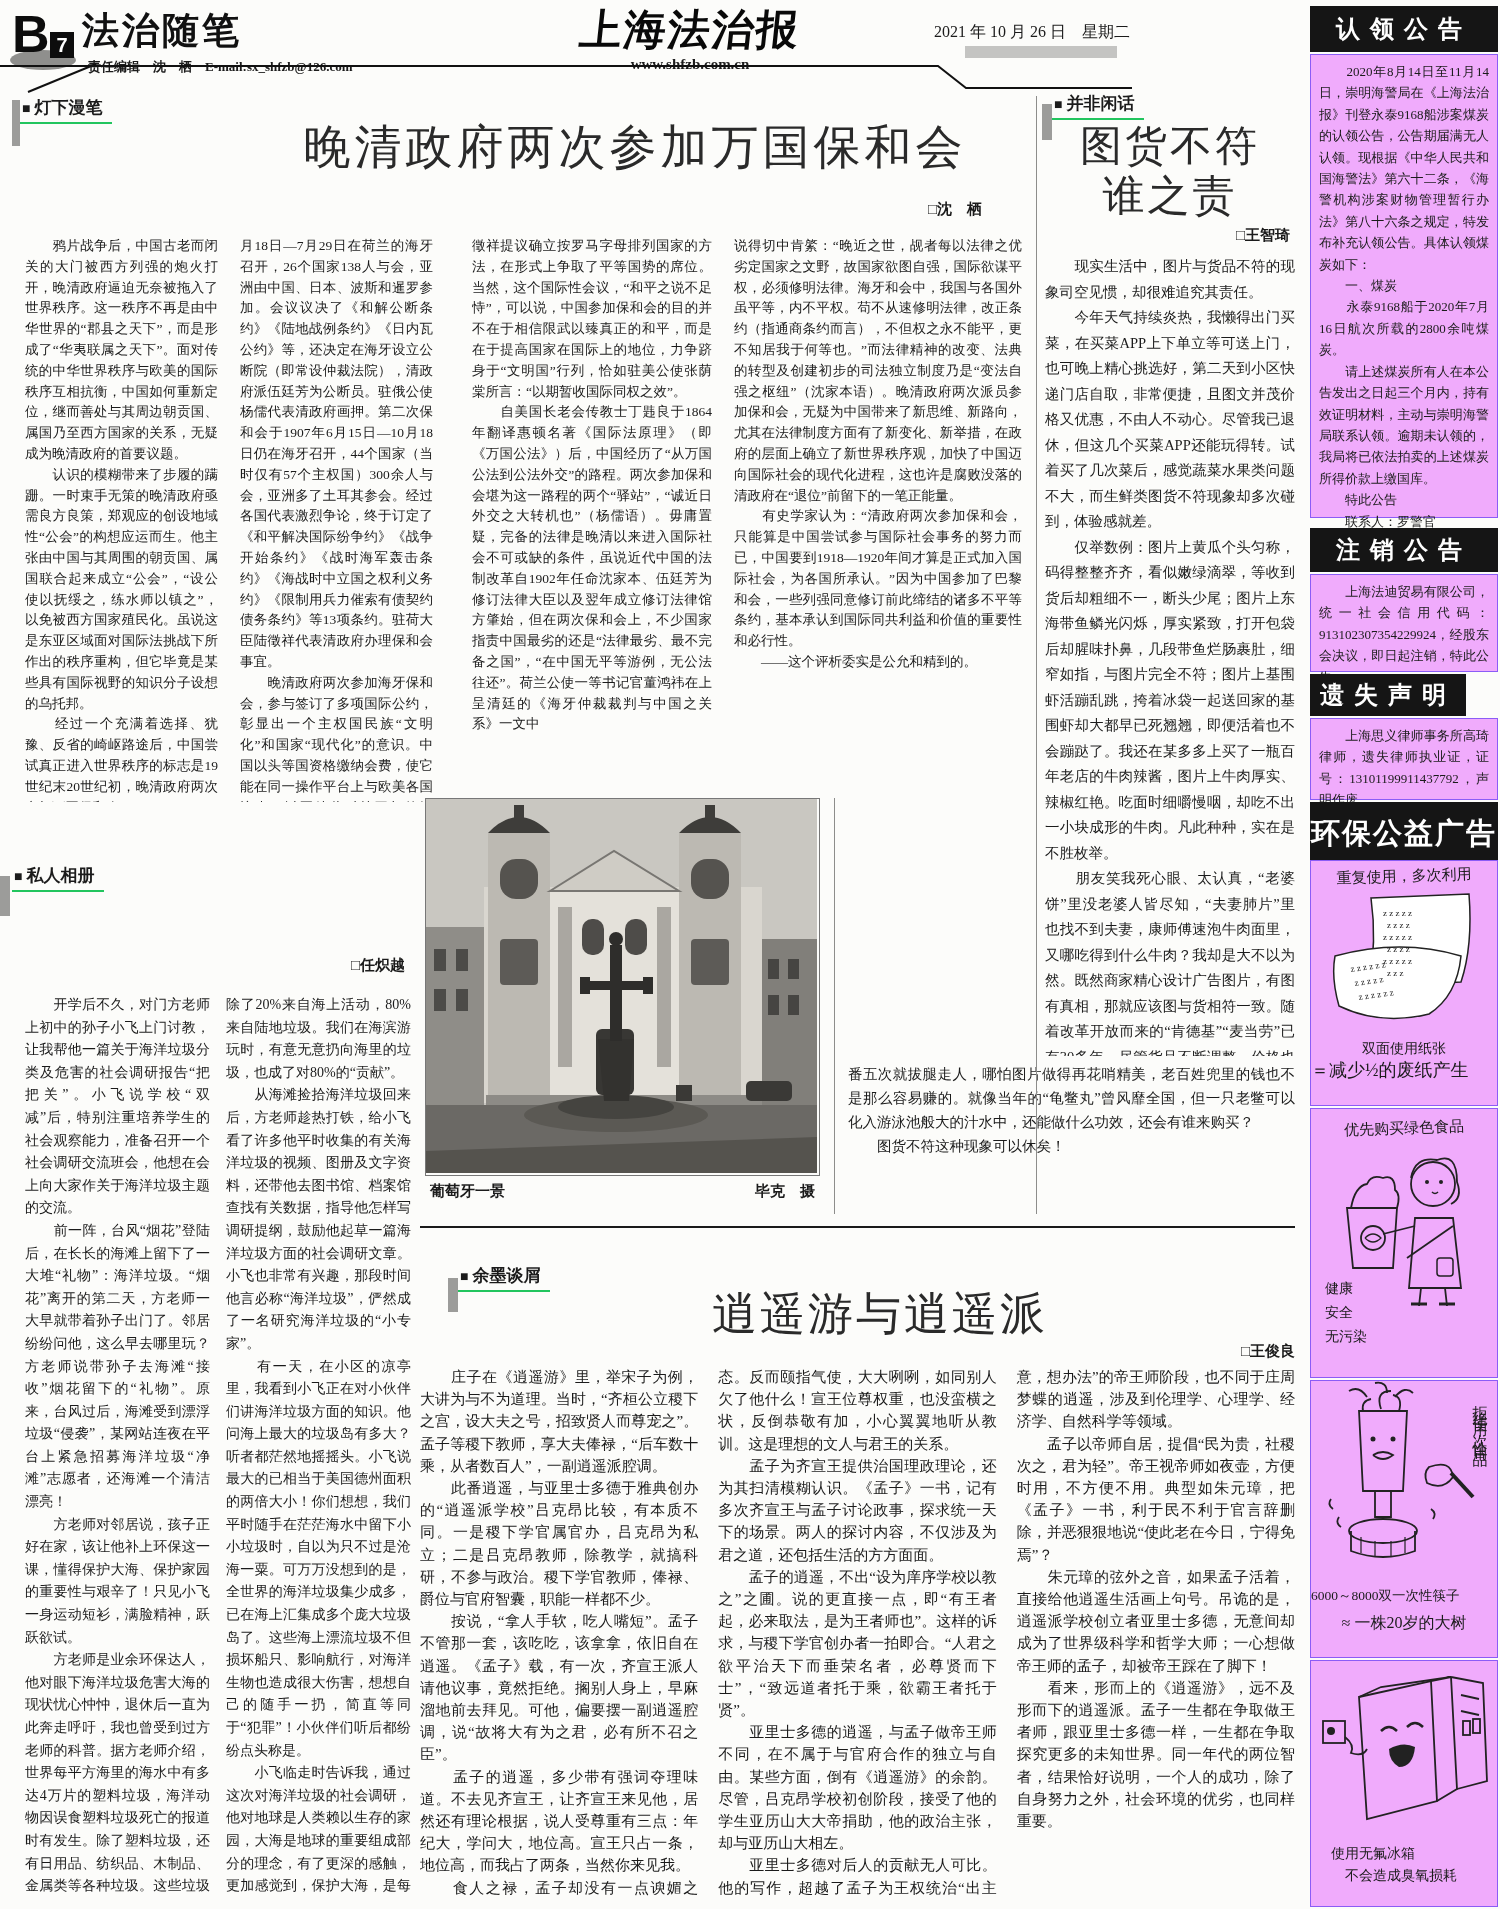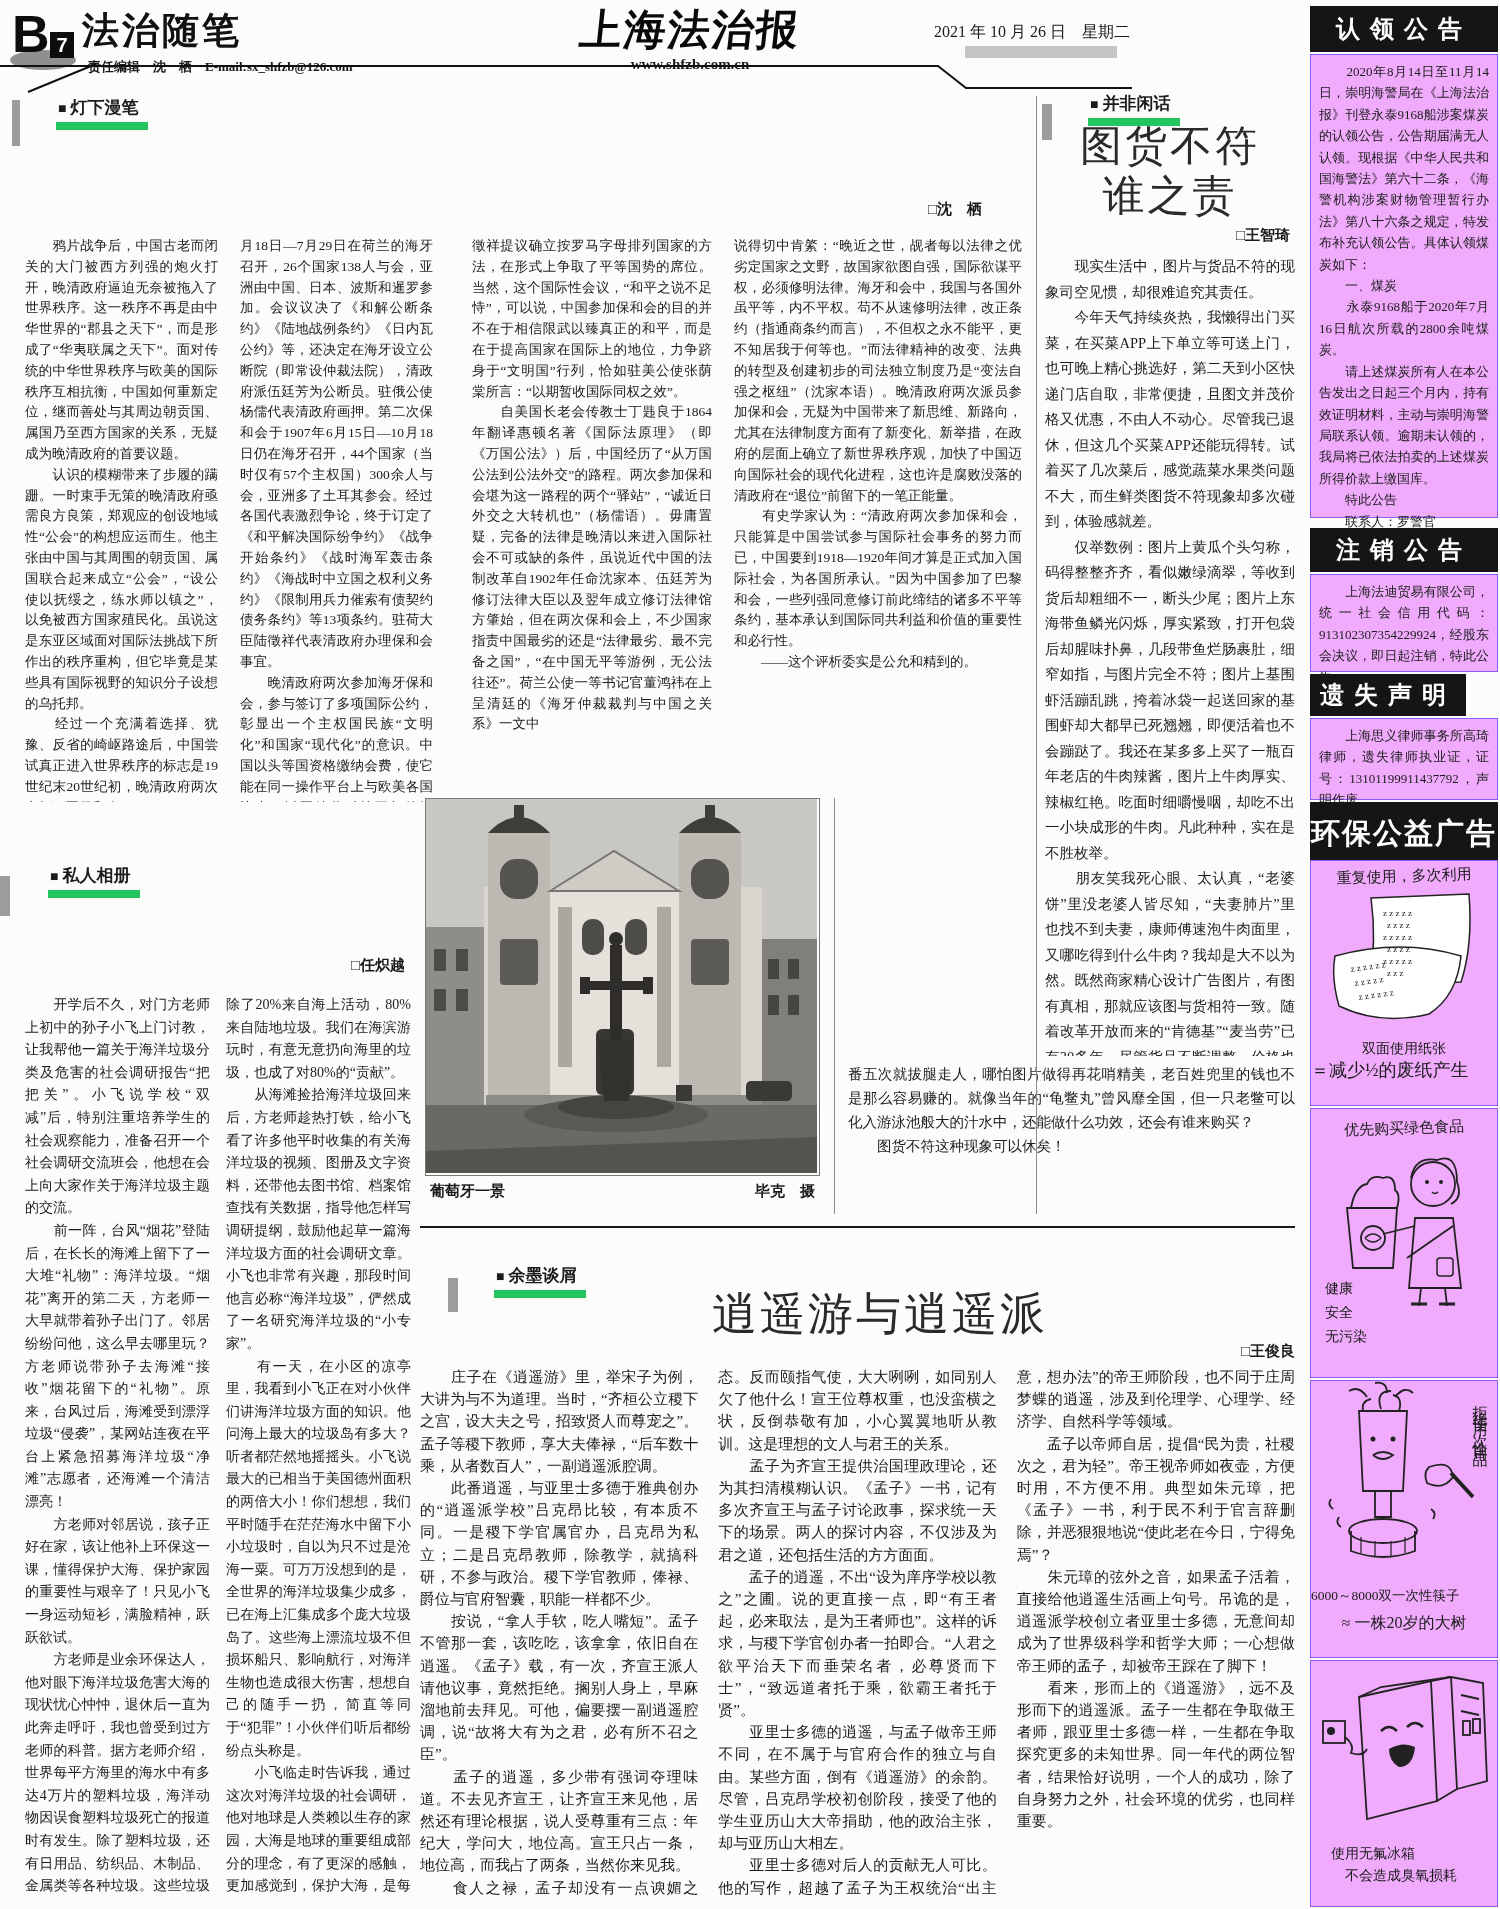--- a/index.html
+++ b/index.html
@@ -1,21 +1,21 @@
 <!DOCTYPE html>
 <html><head>
 <meta charset="utf-8">
 <style>
   html,body{margin:0;padding:0;background:#e8e8e6;}
   .page{position:relative;width:1500px;height:1909px;margin:0 auto;background:#fcfcfa;
         font-family:"Liberation Serif",serif;color:#1b1b1b;overflow:hidden;}
   .abs{position:absolute;}
   .hl{font-family:"Liberation Sans",sans-serif;font-weight:400;color:#2a2a2a;}
   .seclabel{font-family:"Liberation Sans",sans-serif;font-weight:bold;font-size:17px;
-            border-bottom:8px solid #22c55e;padding:0 10px 3px 2px;white-space:nowrap;margin-left:36px;}
+            border-bottom:2px solid #22c55e;padding:0 10px 3px 2px;white-space:nowrap;}
   .seclabel::before{content:"■";font-size:14px;margin-right:4px;}
   .graytab{background:#9c9c9a;}
   .bodytext{white-space:pre-line;text-align:justify;overflow:hidden;}
   .byline{font-family:"Liberation Sans",sans-serif;font-weight:bold;}
   .colwrap{column-fill:auto;overflow:hidden;}
   .sb-box{border:1px solid #8b5cf6;background:#f0abfc;}
   .sb-head{background:#151515;color:#fff;text-align:center;font-family:"Liberation Sans",sans-serif;
            font-weight:bold;letter-spacing:10px;display:flex;align-items:center;justify-content:center;}
   .sb-body{white-space:pre-line;text-align:justify;padding:6px 8px;}
   .vrule{background:#8d8d8b;width:1px;}
@@ -45,20 +45,21 @@
 
   <div class="abs graytab" style="left:965px;top:46px;width:152px;height:12px;background:#c4c4c2;"></div>
   <svg class="abs" style="left:0;top:0;" width="1140" height="100">
     <polyline points="0,66 938,66 966,88 1132,88" fill="none" stroke="#111" stroke-width="2"></polyline>
     <line x1="28" y1="92" x2="96" y2="64" stroke="#111" stroke-width="2"></line>
   </svg>
 
   <div class="abs graytab" style="left:12px;top:100px;width:8px;height:46px;"></div>
   <div class="abs seclabel" style="left:20px;top:96px;">灯下漫笔</div>
 
+  <div class="abs hl" style="left:240px;top:116px;width:790px;text-align:center;font-size:47px;letter-spacing:4px;">晚清政府两次参加万国保和会</div>
   <div class="abs byline" style="left:880px;top:200px;width:150px;text-align:center;font-size:15px;">□沈　栖</div>
 
   <div class="abs bodytext" style="left:25px;top:236px;width:193px;height:566px;font-size:13.5px;line-height:20.8px;">　　鸦片战争后，中国古老而闭关的大门被西方列强的炮火打开，晚清政府逼迫无奈被拖入了世界秩序。这一秩序不再是由中华世界的“郡县之天下”，而是形成了“华夷联属之天下”。面对传统的中华世界秩序与欧美的国际秩序互相抗衡，中国如何重新定位，继而善处与其周边朝贡国、属国乃至西方国家的关系，无疑成为晚清政府的首要议题。
 　　认识的模糊带来了步履的蹒跚。一时束手无策的晚清政府亟需良方良策，郑观应的创设地域性“公会”的构想应运而生。他主张由中国与其周围的朝贡国、属国联合起来成立“公会”，“设公使以抚绥之，练水师以镇之”，以免被西方国家殖民化。虽说这是东亚区域面对国际法挑战下所作出的秩序重构，但它毕竟是某些具有国际视野的知识分子设想的乌托邦。
 　　经过一个充满着选择、犹豫、反省的崎岖路途后，中国尝试真正进入世界秩序的标志是19世纪末20世纪初，晚清政府两次参加万国保和会。
 　　第一次保和会于1899年5</div>
   <div class="abs bodytext" style="left:240px;top:236px;width:193px;height:566px;font-size:13.5px;line-height:20.8px;">月18日—7月29日在荷兰的海牙召开，26个国家138人与会，亚洲由中国、日本、波斯和暹罗参加。会议议决了《和解公断条约》《陆地战例条约》《日内瓦公约》等，还决定在海牙设立公断院（即常设仲裁法院），清政府派伍廷芳为公断员。驻俄公使杨儒代表清政府画押。第二次保和会于1907年6月15日—10月18日仍在海牙召开，44个国家（当时仅有57个主权国）300余人与会，亚洲多了土耳其参会。经过各国代表激烈争论，终于订定了《和平解决国际纷争约》《战争开始条约》《战时海军轰击条约》《海战时中立国之权利义务约》《限制用兵力催索有债契约债务条约》等13项条约。驻荷大臣陆徵祥代表清政府办理保和会事宜。
 　　晚清政府两次参加海牙保和会，参与签订了多项国际公约，彰显出一个主权国民族“文明化”和国家“现代化”的意识。中国以头等国资格缴纳会费，使它能在同一操作平台上与欧美各国议事，以图彼此对等平权的地位。尤其是第二次保和会上，陆</div>
   <div class="abs bodytext" style="left:472px;top:236px;width:240px;height:560px;font-size:13.5px;line-height:20.8px;">徵祥提议确立按罗马字母排列国家的方法，在形式上争取了平等国势的席位。当然，这个国际性会议，“和平之说不足恃”，可以说，中国参加保和会的目的并不在于相信限武以臻真正的和平，而是在于提高国家在国际上的地位，力争跻身于“文明国”行列，恰如驻美公使张荫棠所言：“以期暂收国际同权之效”。
 　　自美国长老会传教士丁韪良于1864年翻译惠顿名著《国际法原理》（即《万国公法》）后，中国经历了“从万国公法到公法外交”的路程。两次参加保和会堪为这一路程的两个“驿站”，“诚近日外交之大转机也”（杨儒语）。毋庸置疑，完备的法律是晚清以来进入国际社会不可或缺的条件，虽说近代中国的法制改革自1902年任命沈家本、伍廷芳为修订法律大臣以及翌年成立修订法律馆方肇始，但在两次保和会上，不少国家指责中国最劣的还是“法律最劣、最不完备之国”，“在中国无平等游例，无公法往还”。荷兰公使一等书记官董鸿祎在上呈清廷的《海牙仲裁裁判与中国之关系》一文中</div>

